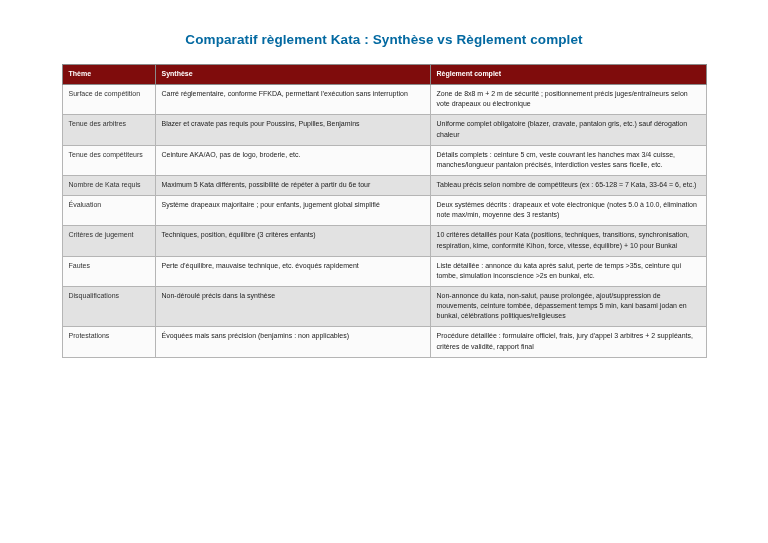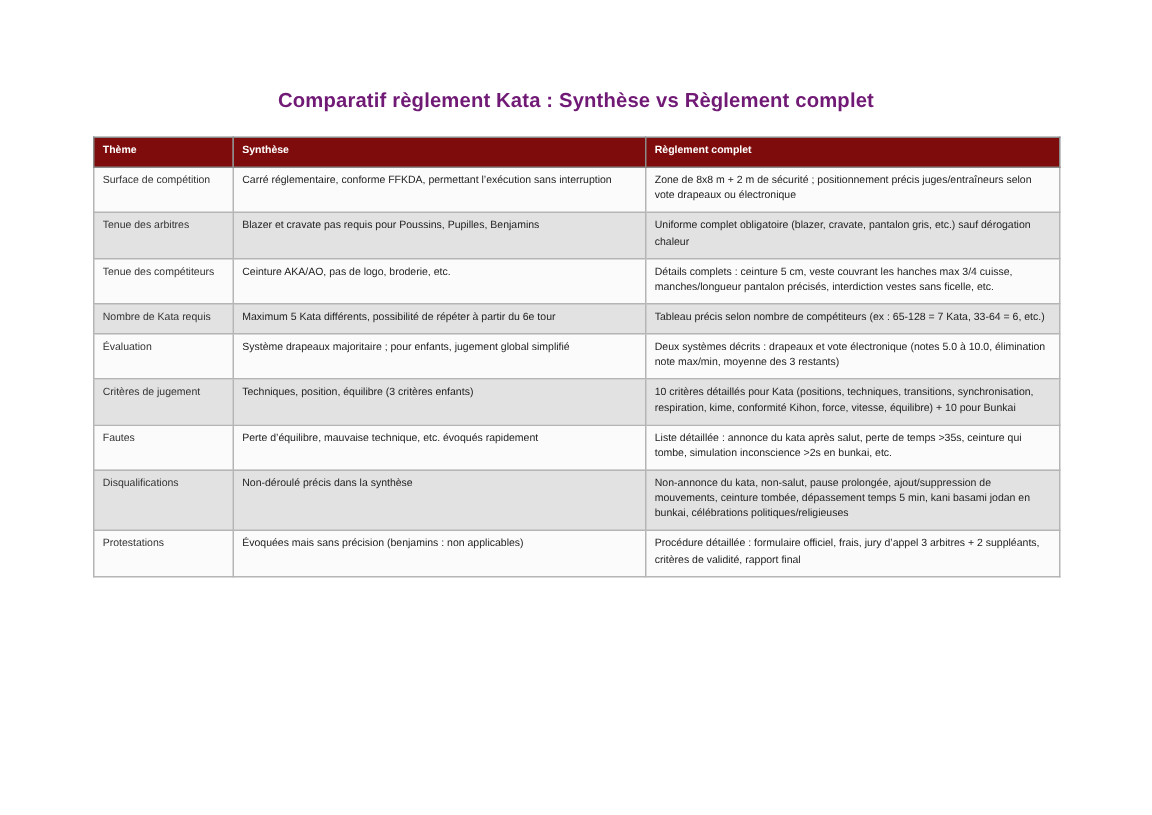--- a/index.html
+++ b/index.html
@@ -9,25 +9,25 @@
   }
   body {
     width: 768px;
     height: 543px;
     font-family: "Liberation Sans", sans-serif;
     color: #222222;
     overflow: hidden;
   }
   .page-title {
     margin: 0;
-    padding-top: 59px;
+    padding-top: 32px;
     text-align: center;
     font-size: 13.5px;
     font-weight: bold;
-    color: #701a75;
+    color: #0369a1;
     letter-spacing: 0.1px;
   }
   table.comparison {
     border-collapse: collapse;
     width: 644px;
     margin: 17px auto 0 auto;
     font-size: 7px;
     line-height: 1.45;
     table-layout: fixed;
   }

